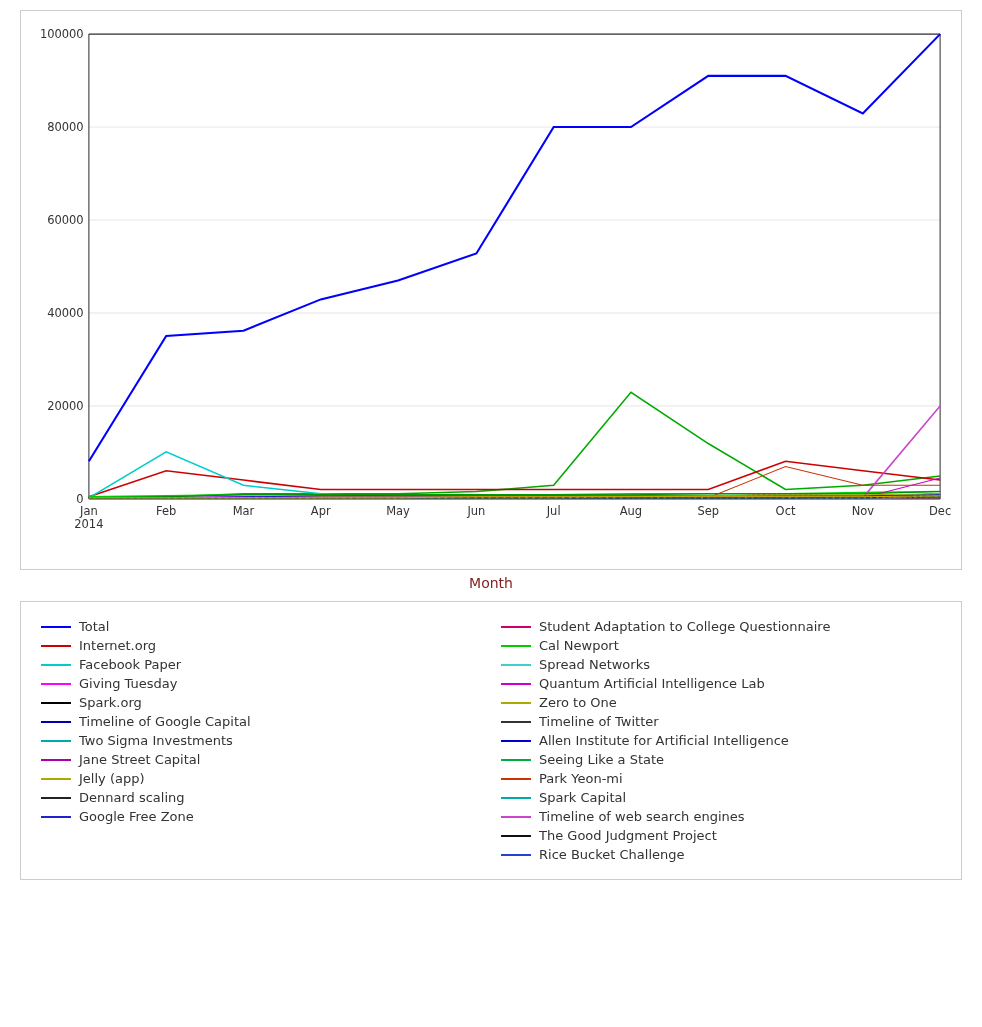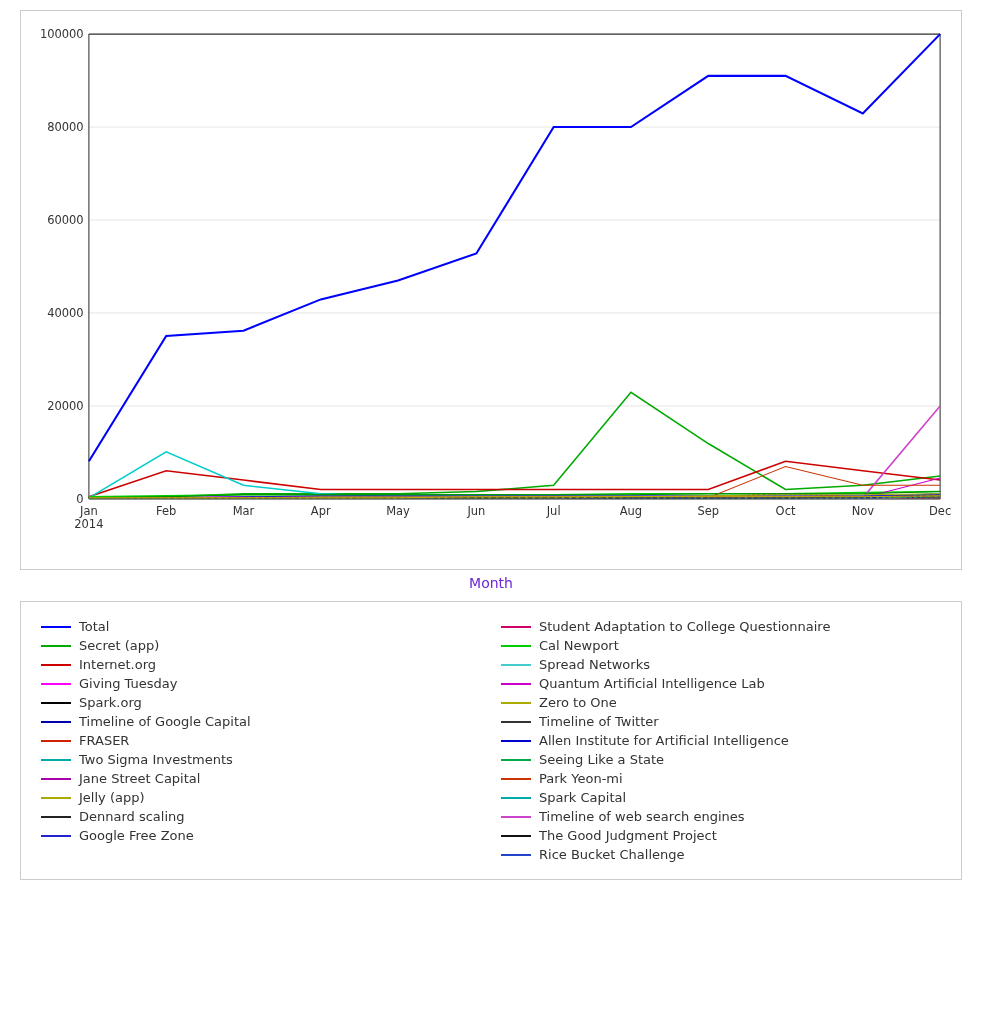--- a/index.html
+++ b/index.html
@@ -19,21 +19,21 @@
     }
     
     .chart-svg {
       width: 100%;
       height: 100%;
     }
     
     .x-label {
       text-align: center;
       font-size: 14px;
-      color: #6d28d9;
+      color: #7f1d1d;
       margin-bottom: 10px;
     }
     
     .legend-container {
       border: 1px solid #ccc;
       padding: 15px 20px;
       display: grid;
       grid-template-columns: 1fr 1fr;
       gap: 4px 20px;
       margin-top: 5px;
@@ -181,44 +181,40 @@
   </div>
 
   <div class="legend-container">
 
     <div>
       <div class="legend-item">
         <span class="legend-line" style="background:#0000ff;"></span>
         <span class="legend-text">Total</span>
       </div>
       <div class="legend-item">
-        <span class="legend-line" style="background:#00aa00;"></span>
-        <span class="legend-text">Secret (app)</span>
-      </div>
-      <div class="legend-item">
         <span class="legend-line" style="background:#cc0000;"></span>
         <span class="legend-text">Internet.org</span>
       </div>
       <div class="legend-item">
+        <span class="legend-line" style="background:#00cccc;"></span>
+        <span class="legend-text">Facebook Paper</span>
+      </div>
+      <div class="legend-item">
         <span class="legend-line" style="background:#ff00ff;"></span>
         <span class="legend-text">Giving Tuesday</span>
       </div>
       <div class="legend-item">
         <span class="legend-line" style="background:#000000;"></span>
         <span class="legend-text">Spark.org</span>
       </div>
       <div class="legend-item">
         <span class="legend-line" style="background:#0000aa;"></span>
         <span class="legend-text">Timeline of Google Capital</span>
       </div>
       <div class="legend-item">
-        <span class="legend-line" style="background:#cc2200;"></span>
-        <span class="legend-text">FRASER</span>
-      </div>
-      <div class="legend-item">
         <span class="legend-line" style="background:#00aaaa;"></span>
         <span class="legend-text">Two Sigma Investments</span>
       </div>
       <div class="legend-item">
         <span class="legend-line" style="background:#aa00aa;"></span>
         <span class="legend-text">Jane Street Capital</span>
       </div>
       <div class="legend-item">
         <span class="legend-line" style="background:#aaaa00;"></span>
         <span class="legend-text">Jelly (app)</span>

